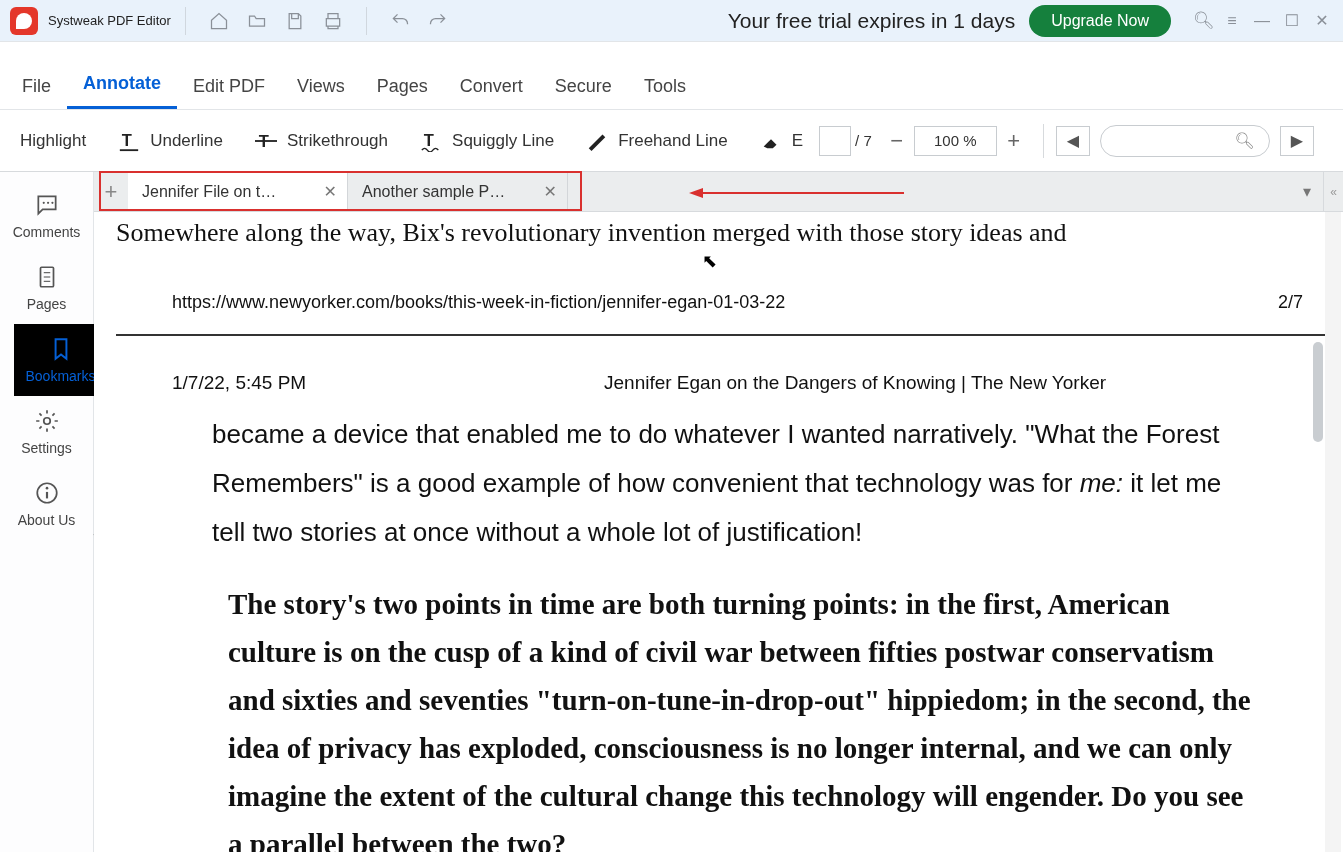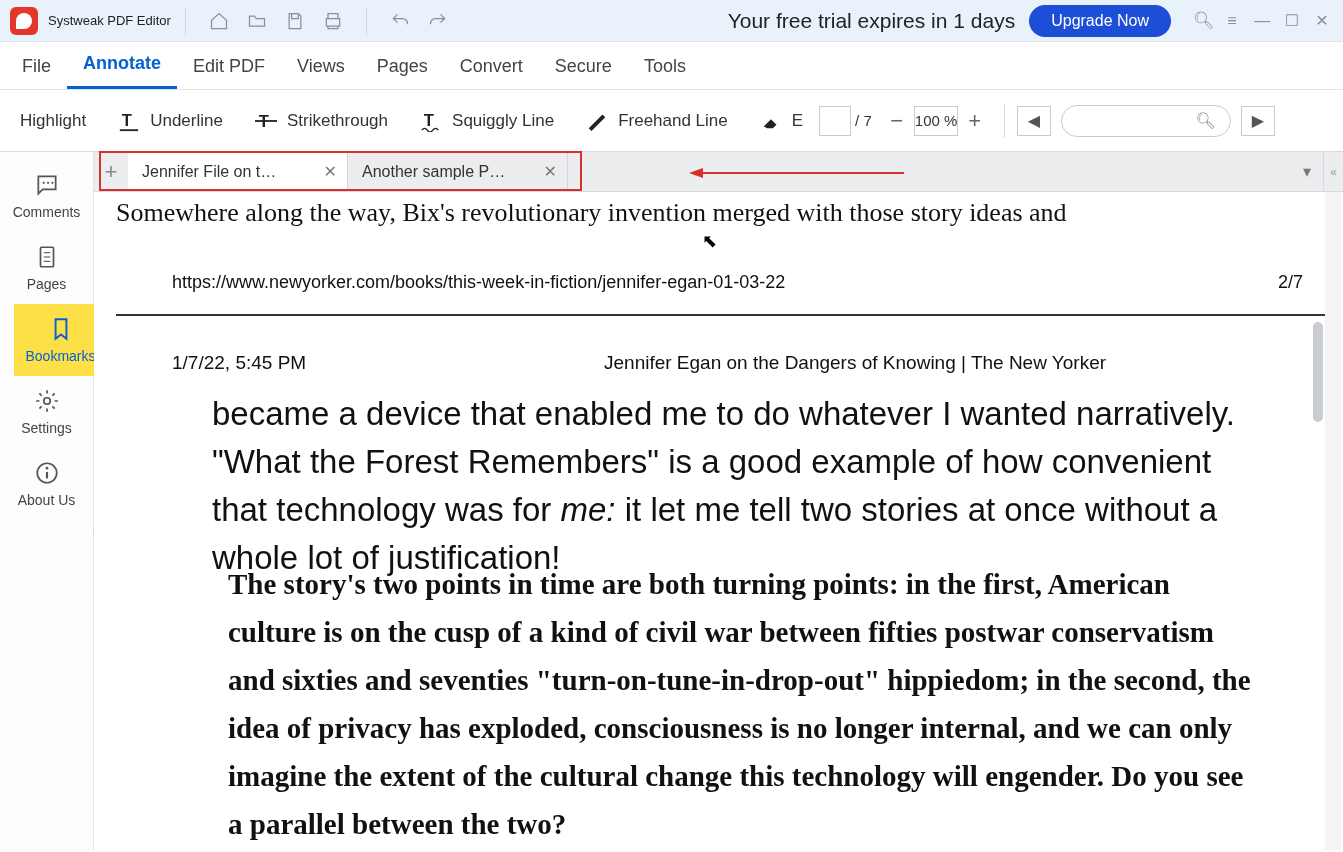--- a/index.html
+++ b/index.html
@@ -7,45 +7,45 @@
   
   .titlebar { height: 42px; background: #e9f2fb; display: flex; align-items: center; padding: 0 6px; border-bottom: 1px solid #e2e5e8; }
   .app-logo { width: 28px; height: 28px; border-radius: 6px; background: #e4372a; margin: 0 10px 0 4px; position: relative; }
   .app-logo::after { content:""; position:absolute; left:6px; top:6px; width:16px; height:16px; border-radius:50% 50% 50% 0; background:#fff; }
   .app-title { font-size: 13px; color:#222; }
   .tb-sep { width:1px; height:28px; background:#d0d7de; margin:0 14px; }
   .tb-icon { width:26px; height:26px; display:flex; align-items:center; justify-content:center; color:#7a828a; margin:0 6px; border-radius:3px; }
   .tb-icon svg { width:20px; height:20px; stroke:#8a9098; fill:none; stroke-width:1.5; }
   .tb-spacer { flex:1; }
   .trial-text { font-size:21px; color:#222; margin-right:14px; }
-  .upgrade-btn { background:#1d4ed8; color:#fff; border:none; border-radius:18px; padding:7px 22px; font-size:16px; margin-right:22px; }
+  .upgrade-btn { background:#15803d; color:#fff; border:none; border-radius:18px; padding:7px 22px; font-size:16px; margin-right:22px; }
   .win-icons { display:flex; align-items:center; gap:12px; color:#8a9098; margin-right:6px; }
   .win-icons span { width:18px; text-align:center; font-size:16px; }
   .win-icons .mag { font-size:17px; }
   
-  .menubar { height:48px; display:flex; align-items:flex-end; padding:0 6px; border-bottom:1px solid #e2e5e8; }
+  .menubar { height:68px; display:flex; align-items:flex-end; padding:0 6px; border-bottom:1px solid #e2e5e8; }
   .menu-item { padding:10px 16px 12px 16px; font-size:18px; color:#444; }
   .menu-item.active { color:#0560d6; font-weight:600; border-bottom:3px solid #0560d6; }
   
   .toolbar { height:62px; display:flex; align-items:center; padding:0 4px; border-bottom:1px solid #d7dadd; }
   .tool { display:flex; align-items:center; gap:10px; font-size:17px; color:#333; padding:0 16px; }
   .tool .ticon { width:22px; height:22px; display:flex; align-items:center; justify-content:center; }
   .tool .ticon svg { width:22px; height:22px; }
   .page-box { width:32px; height:30px; border:1px solid #c8ccd0; text-align:center; font-size:15px; color:#333; }
   .page-total { font-size:15px; color:#333; padding:0 8px 0 4px; }
   .zoom-btn { width:34px; height:30px; display:flex; align-items:center; justify-content:center; font-size:22px; color:#666; }
-  .zoom-box { width:44px; height:30px; border:1px solid #c8ccd0; text-align:center; font-size:15px; color:#333; }
+  .zoom-box { width:83px; height:30px; border:1px solid #c8ccd0; text-align:center; font-size:15px; color:#333; }
   .tool-sep { width:1px; height:34px; background:#d7dadd; margin:0 12px; }
   .nav-btn { width:34px; height:30px; border:1px solid #c8ccd0; display:flex; align-items:center; justify-content:center; color:#555; }
   .search-box { width:170px; height:32px; border:1px solid #c8ccd0; border-radius:16px; display:flex; align-items:center; justify-content:flex-end; padding:0 14px; color:#888; margin:0 10px; }
   
   .main { display:flex; height:calc(852px - 42px - 50px - 62px); }
   .sidebar { width:94px; background:#fdfdfe; border-right:1px solid #e2e5e8; display:flex; flex-direction:column; align-items:center; padding-top:8px; }
   .side-item { width:100%; display:flex; flex-direction:column; align-items:center; gap:6px; padding:12px 0; font-size:14px; color:#444; }
-  .side-item.active { background:#fde047; color:#0560d6;margin-left:28px; }
+  .side-item.active { background:#000000; color:#0560d6;margin-left:28px; }
   .side-item svg { width:26px; height:26px; }
   .side-collapse { position:absolute; left:94px; top:520px; width:14px; height:26px; display:flex; align-items:center; justify-content:center; color:#999; }
   
   .doc-tabs-wrap { flex:1; position:relative; }
   .doc-tabs-bar { height:40px; background:#ebedee; display:flex; align-items:stretch; border-bottom:1px solid #d7dadd; position:relative; }
   .annot-box { position:absolute; left:5px; top:-1px; width:483px; height:40px; border:2px solid #d9302e; pointer-events:none; z-index:5; }
   .arrow-annot { position:absolute; left:595px; top:14px; width:220px; height:14px; z-index:5; }
   .new-tab { width:34px; display:flex; align-items:center; justify-content:center; color:#888; font-size:22px; }
   .doc-tab { width:220px; display:flex; align-items:center; padding:0 10px 0 14px; font-size:16px; color:#333; border-right:1px solid #d3d6d9; }
   .doc-tab.active { background:#fff; }
@@ -54,21 +54,21 @@
   .tabs-dd { width:32px; display:flex; align-items:center; justify-content:center; color:#777; }
   .tabs-collapse { width:20px; display:flex; align-items:center; justify-content:center; color:#999; font-size:12px; border-left:1px solid #d7dadd; }
   
   .canvas { position:relative; height:calc(100% - 40px); overflow:hidden; background:#fff; }
   .page-top-line { position:absolute; left:22px; top:6px; font-family: Georgia, "Times New Roman", serif; font-size:26px; color:#111;}
   .page-top-url { position:absolute; left:78px; top:80px; font-size:18px; color:#111; }
   .page-top-num { position:absolute; right:40px; top:80px; font-size:18px; color:#111; }
   .page-divider { position:absolute; left:22px; right:18px; top:122px; border-top:2px solid #333; }
   .hdr-date { position:absolute; left:78px; top:160px; font-size:19px; color:#111; }
   .hdr-title { position:absolute; left:510px; top:160px; font-size:19px; color:#111; }
-  .body-p1 { position:absolute; left:118px; right:100px; top:198px; font-family: Georgia, "Times New Roman", serif; font-size:33px; line-height:48px; color:#111;}
+  .body-p1 { position:absolute; left:118px; right:100px; top:198px; font-family: Georgia, "Times New Roman", serif; font-size:26px; line-height:48px; color:#111;}
   .body-p1 .it { font-style:italic; }
   .body-p2 { position:absolute; left:134px; right:90px; top:368px; font-family: Georgia, "Times New Roman", serif; font-weight:700; font-size:29px; line-height:48px; color:#111;}
   .cursor-overlay { position:absolute; left:608px; top:38px; font-size:18px; color:#000; pointer-events:none;}
   .vscroll { position:absolute; right:20px; top:130px; width:10px; height:100px; background:#c9cdd1; border-radius:5px; }
   .rscroll { position:absolute; right:2px; top:0; width:16px; height:100%; background:#f4f4f4; }
 </style>
 </head>
 <body>
 
 <div class="titlebar">

